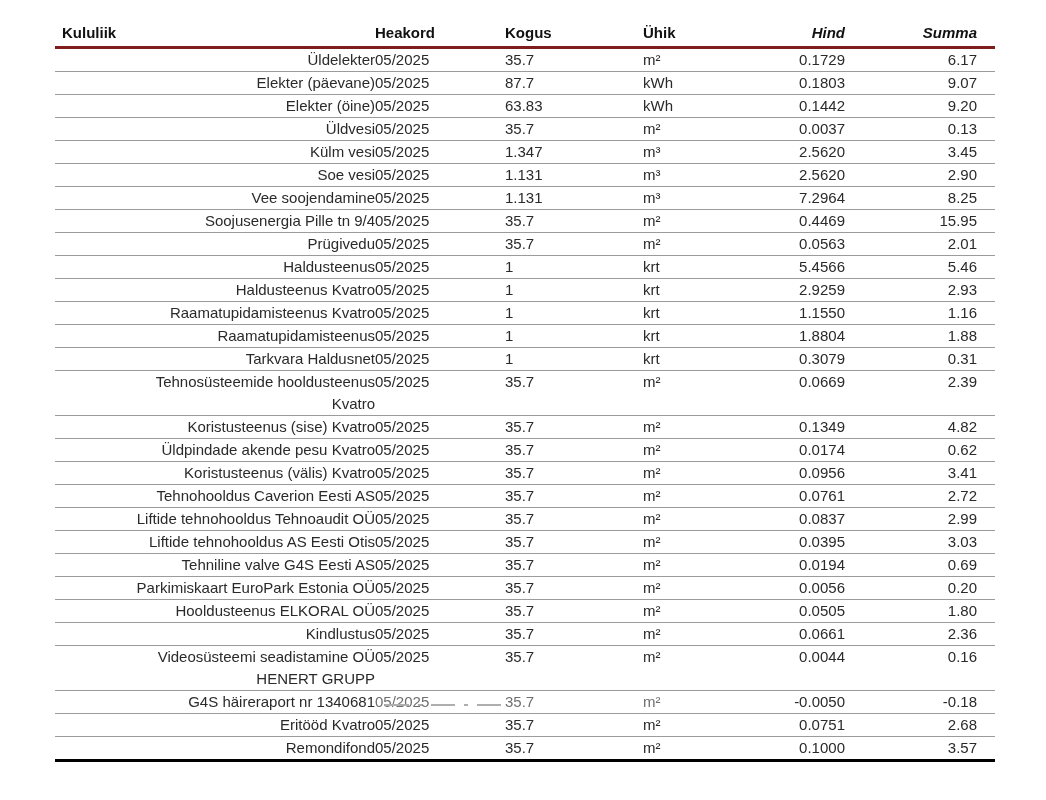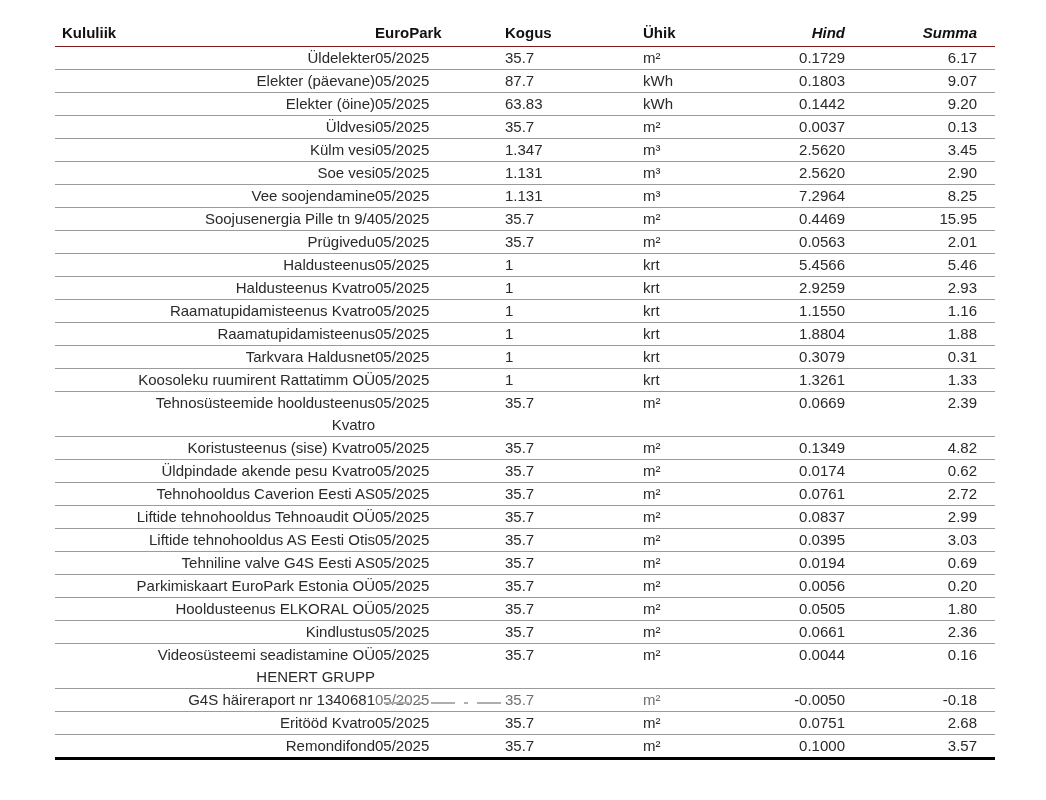--- a/index.html
+++ b/index.html
@@ -16,21 +16,21 @@
   col.c-kululiik{width:320px;}
   col.c-periood{width:130px;}
   col.c-kogus{width:122px;}
   col.c-yhik{width:76px;}
   col.c-hind{width:142px;}
   col.c-summa{width:150px;}
 
   thead th{
     font-weight:bold;color:#111;text-align:left;
     padding:0;height:26px;line-height:26px;vertical-align:bottom;
-    border-bottom:1px solid #7f1d1d;
+    border-bottom:3px solid #7f1d1d;
   }
   thead th.col-kululiik{padding-left:7px;}
   thead th.col-kogus{text-align:left;}
   thead th.col-yhik{padding-left:16px;}
   thead th.col-hind,thead th.col-summa{text-align:right;font-style:italic;}
   thead th.col-summa{padding-right:18px;}
 
   tbody td{
     padding:0;height:22px;line-height:22px;vertical-align:top;
     border-bottom:1px solid #9b9b9b;
@@ -68,21 +68,21 @@
       <col class="c-kululiik">
         <col class="c-periood">
         <col class="c-kogus">
       <col class="c-yhik">
         <col class="c-hind">
         <col class="c-summa">
     </colgroup>
     <thead>
       <tr>
         <th class="col-kululiik">Kululiik</th>
-        <th class="col-periood">EuroPark</th>
+        <th class="col-periood">Heakord</th>
         <th class="col-kogus">Kogus</th>
         <th class="col-yhik">Ühik</th>
         <th class="col-hind">Hind</th>
         <th class="col-summa">Summa</th>
       </tr>
     </thead>
     <tbody>
         <tr>
           <td class="col-kululiik">
             <div>Üldelekter</div>
@@ -218,30 +218,20 @@
             <div>Tarkvara Haldusnet</div>
           </td>
           <td class="col-periood">05/2025</td>
           <td class="col-kogus">1</td>
           <td class="col-yhik">krt</td>
           <td class="col-hind">0.3079</td>
           <td class="col-summa">0.31</td>
         </tr>
         <tr>
           <td class="col-kululiik">
-            <div>Koosoleku ruumirent Rattatimm OÜ</div>
-          </td>
-          <td class="col-periood">05/2025</td>
-          <td class="col-kogus">1</td>
-          <td class="col-yhik">krt</td>
-          <td class="col-hind">1.3261</td>
-          <td class="col-summa">1.33</td>
-        </tr>
-        <tr>
-          <td class="col-kululiik">
             <div>Tehnosüsteemide hooldusteenus</div>
             <div>Kvatro</div>
           </td>
           <td class="col-periood">05/2025</td>
           <td class="col-kogus">35.7</td>
           <td class="col-yhik">m²</td>
           <td class="col-hind">0.0669</td>
           <td class="col-summa">2.39</td>
         </tr>
         <tr>
@@ -259,20 +249,30 @@
             <div>Üldpindade akende pesu Kvatro</div>
           </td>
           <td class="col-periood">05/2025</td>
           <td class="col-kogus">35.7</td>
           <td class="col-yhik">m²</td>
           <td class="col-hind">0.0174</td>
           <td class="col-summa">0.62</td>
         </tr>
         <tr>
           <td class="col-kululiik">
+            <div>Koristusteenus (välis) Kvatro</div>
+          </td>
+          <td class="col-periood">05/2025</td>
+          <td class="col-kogus">35.7</td>
+          <td class="col-yhik">m²</td>
+          <td class="col-hind">0.0956</td>
+          <td class="col-summa">3.41</td>
+        </tr>
+        <tr>
+          <td class="col-kululiik">
             <div>Tehnohooldus Caverion Eesti AS</div>
           </td>
           <td class="col-periood">05/2025</td>
           <td class="col-kogus">35.7</td>
           <td class="col-yhik">m²</td>
           <td class="col-hind">0.0761</td>
           <td class="col-summa">2.72</td>
         </tr>
         <tr>
           <td class="col-kululiik">

